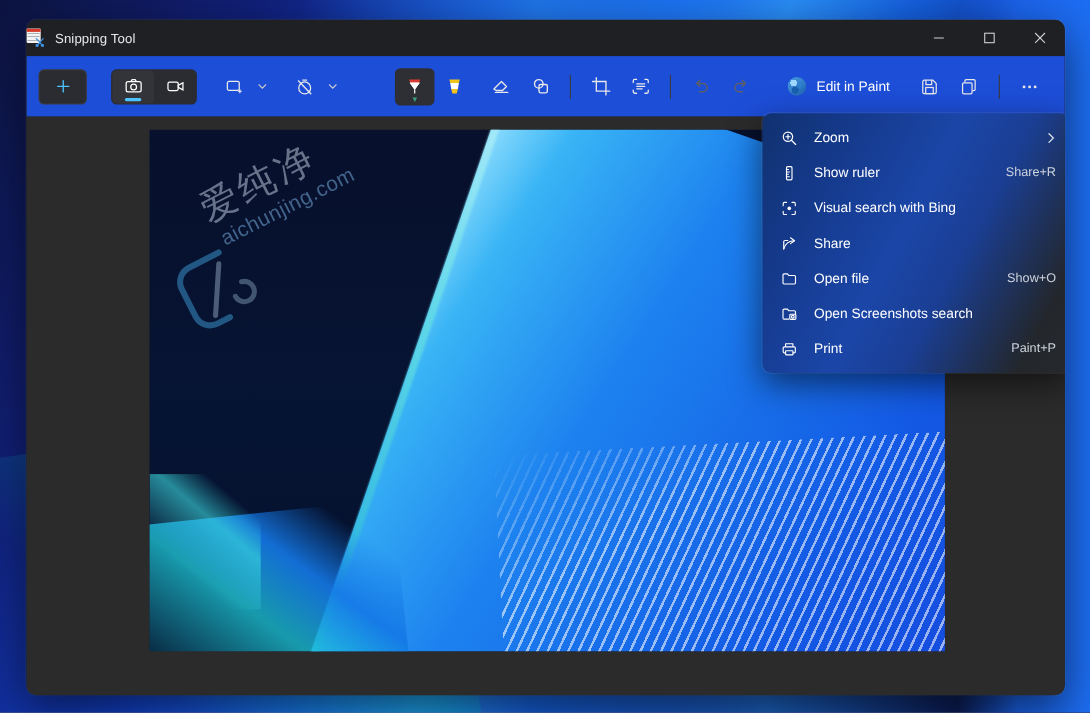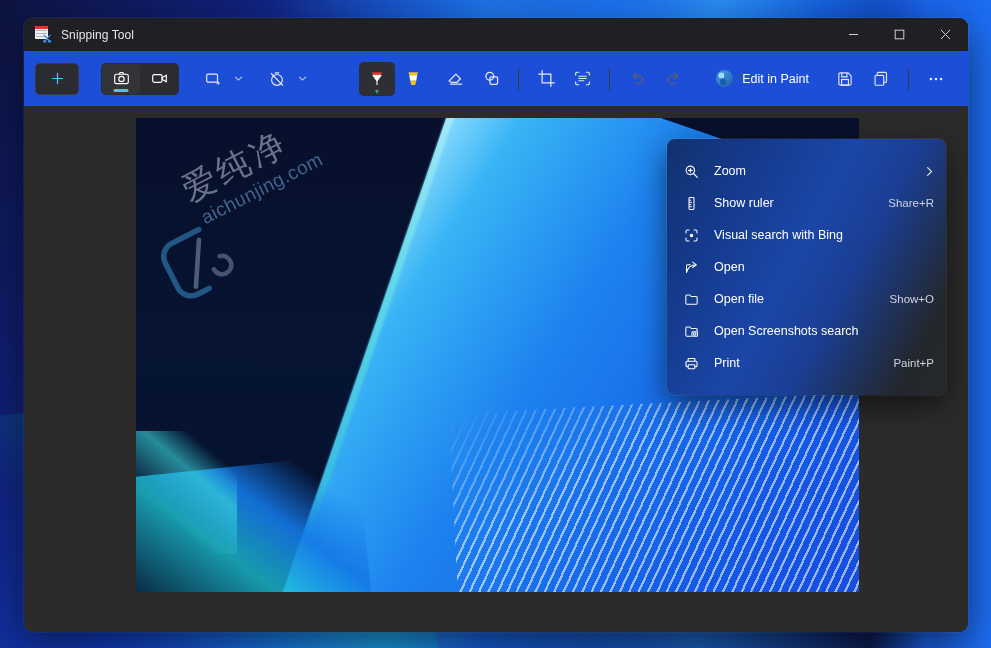--- a/index.html
+++ b/index.html
@@ -73,21 +73,20 @@
     position: relative;
     height: 33px;
     background: #1f2024;
     display: flex;
     align-items: center;
   }
   .title-left {
     display: flex;
     align-items: center;
     gap: 9px;
-    padding-left: 11px;
     height: 100%;
   }
   .app-icon {
     position: relative;
     width: 17px;
     height: 17px;
     flex: none;
   }
   .app-icon .sheet {
     position: absolute;
@@ -376,30 +375,29 @@
     position: absolute;
     left: -10px;
     top: 58px;
     width: 92px;
     height: 92px;
   }
 
   
   .menu {
     position: absolute;
-    left: 643px;
+    left: 669px;
     top: 85px;
     width: 279px;
-    padding: 16px 0;
+    padding: 6px 0;
     border-radius: 8px;
     background: linear-gradient(118deg, #11316f 0%, #153a8c 22%, #1b46a8 46%, #1a3e93 62%, #23272c 88%, #26282c 100%);
     box-shadow: 0 10px 30px rgba(0,0,0,0.55), 0 0 0 1px rgba(255,255,255,0.10);
     overflow: hidden;
     z-index: 30;
-    margin-top: 36px;
   }
   .menu-item {
     position: relative;
     height: 32px;
     display: flex;
     align-items: center;
     padding: 0 12px 0 14px;
     color: #ffffff;
     font-size: 12.5px;
     white-space: nowrap;
@@ -690,21 +688,21 @@
       </div>
 
       <div class="menu-item">
         <span class="mi-icon">
           <svg width="15" height="15" viewBox="0 0 18 18" fill="none" stroke="currentColor" stroke-width="1.25" stroke-linecap="round" stroke-linejoin="round">
             <path d="M3 14.8 V7 A1.4 1.4 0 0 1 4.4 5.6 H7.4"></path>
             <path d="M3 14.8 C4.8 8.4 9.4 6.2 13.6 5.8"></path>
             <path d="M10.4 2.6 L14.8 5.8 L10.4 9"></path>
           </svg>
         </span>
-        <span class="mi-label">Open</span>
+        <span class="mi-label">Share</span>
       </div>
 
       <div class="menu-item">
         <span class="mi-icon">
           <svg width="15" height="15" viewBox="0 0 18 18" fill="none" stroke="currentColor" stroke-width="1.25" stroke-linejoin="round">
             <path d="M2.2 13.6 V4.8 A1.2 1.2 0 0 1 3.4 3.6 H7 L8.6 5.4 H14.6 A1.2 1.2 0 0 1 15.8 6.6 V13.6 A1 1 0 0 1 14.8 14.6 H3.2 A1 1 0 0 1 2.2 13.6 Z"></path>
           </svg>
         </span>
         <span class="mi-label">Open file</span>
         <span class="mi-accel">Show+O</span>

